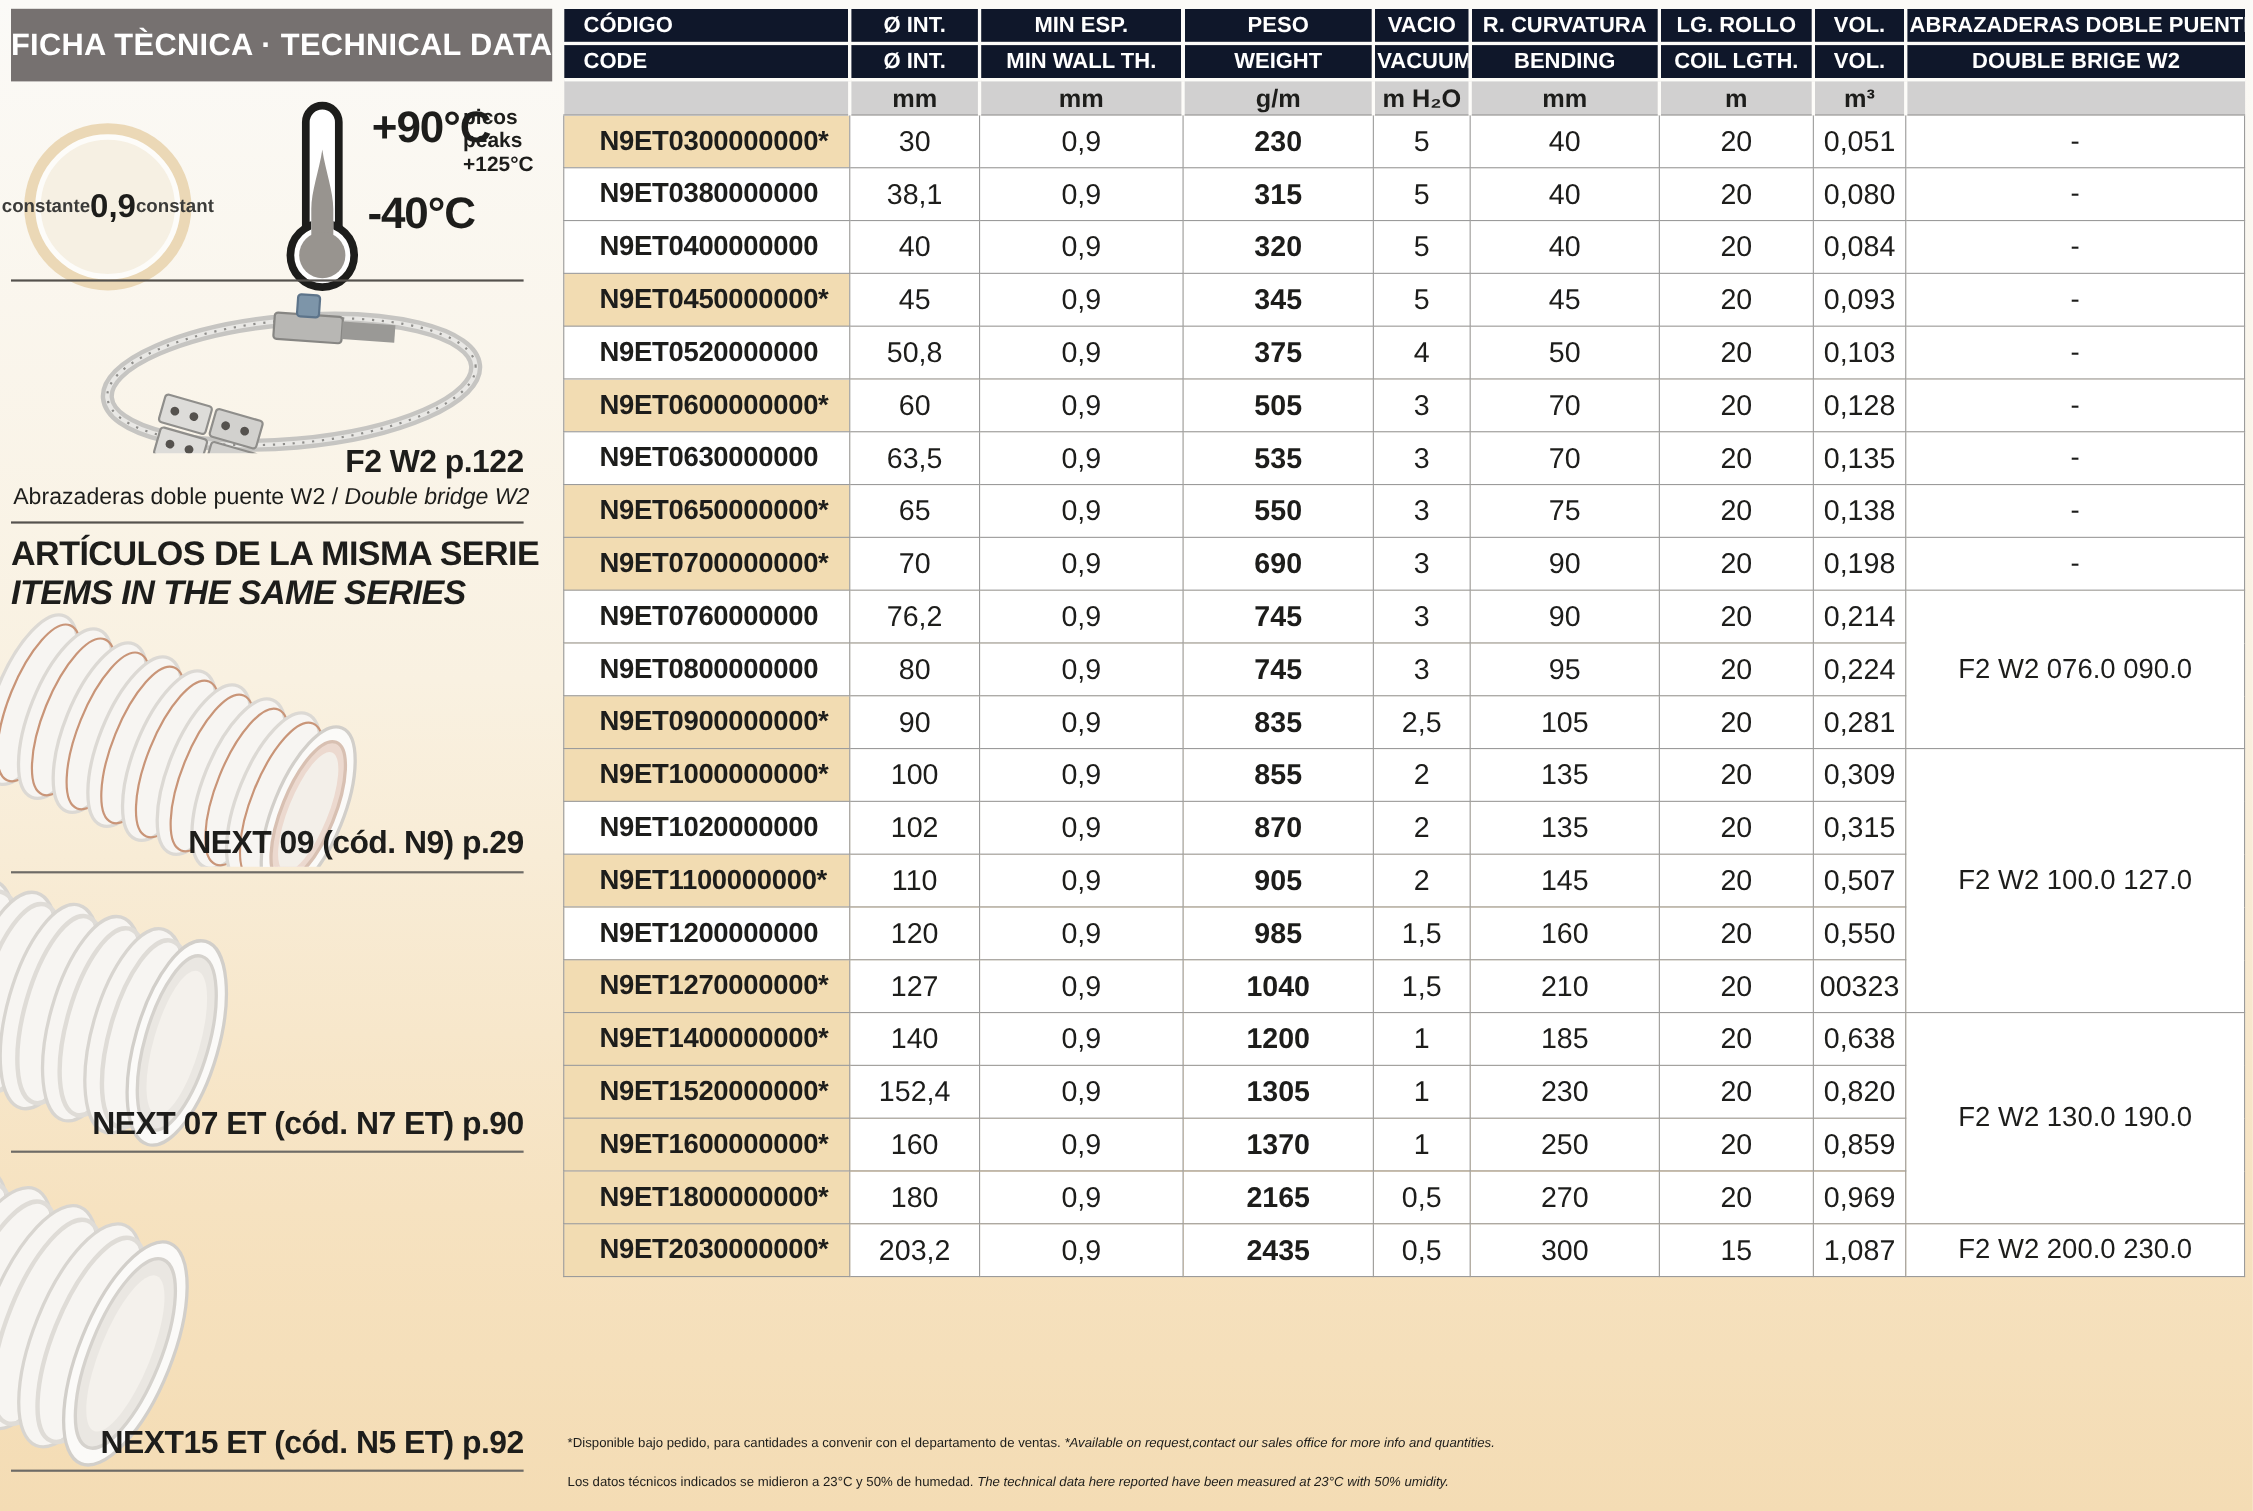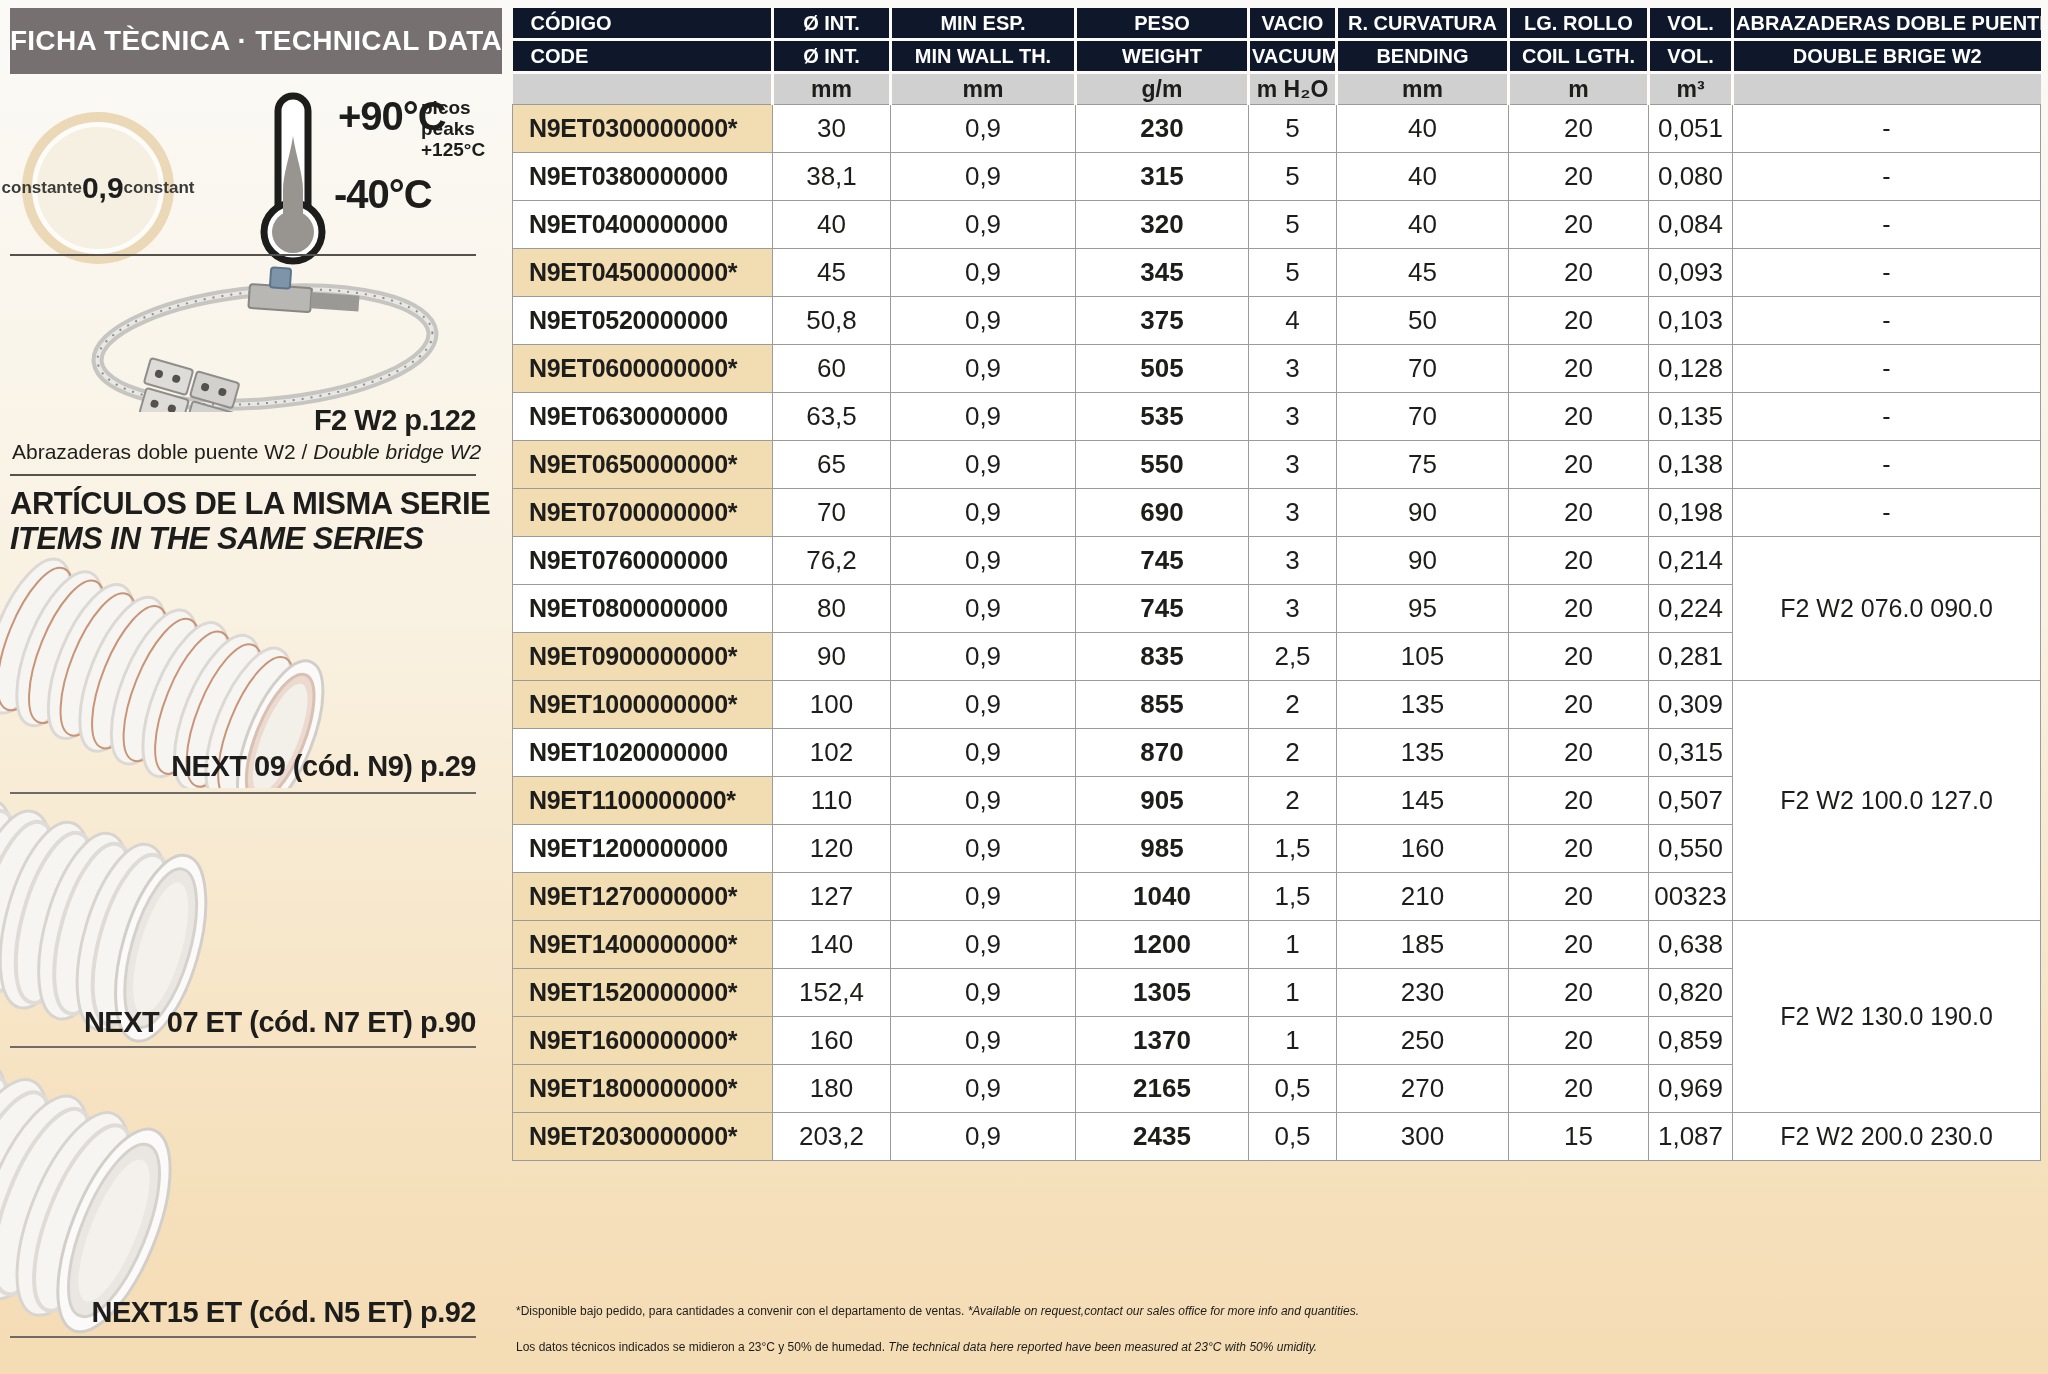--- a/index.html
+++ b/index.html
@@ -54,21 +54,21 @@
   tr.units td{
     background:#d1d0d0;height:28px;border:3px solid #fdfcf9;border-bottom:1px solid #9b9b9b;
     font-weight:bold;font-size:23px;text-align:center;color:#1d1d1b;
   }
   tr.units td:first-child{border-left:none;}
   tr.units td:last-child{border-right:none;}
   tbody td{
     height:47px;border:1px solid #9b9b9b;background:#fff;
     font-size:26px;text-align:center;color:#1d1d1b;padding:0 4px;white-space:nowrap;overflow:hidden;
   }
-  tbody td.code{text-align:left;padding-left:16px;font-weight:bold;font-size:25px;letter-spacing:-.3px;}
+  tbody td.code{text-align:left;padding-left:32px;font-weight:bold;font-size:25px;letter-spacing:-.3px;}
   tbody td.star{background:#f2dcb2;}
   tbody td.weight{font-weight:bold;}
   tbody td.clampcell{font-size:25px;}
   
   .footnotes{position:absolute;left:516px;top:1293px;width:1520px;font-size:12px;line-height:36px;white-space:nowrap;}
   .footnotes .en{font-style:italic;}
 </style>
 </head>
 <body>
 

